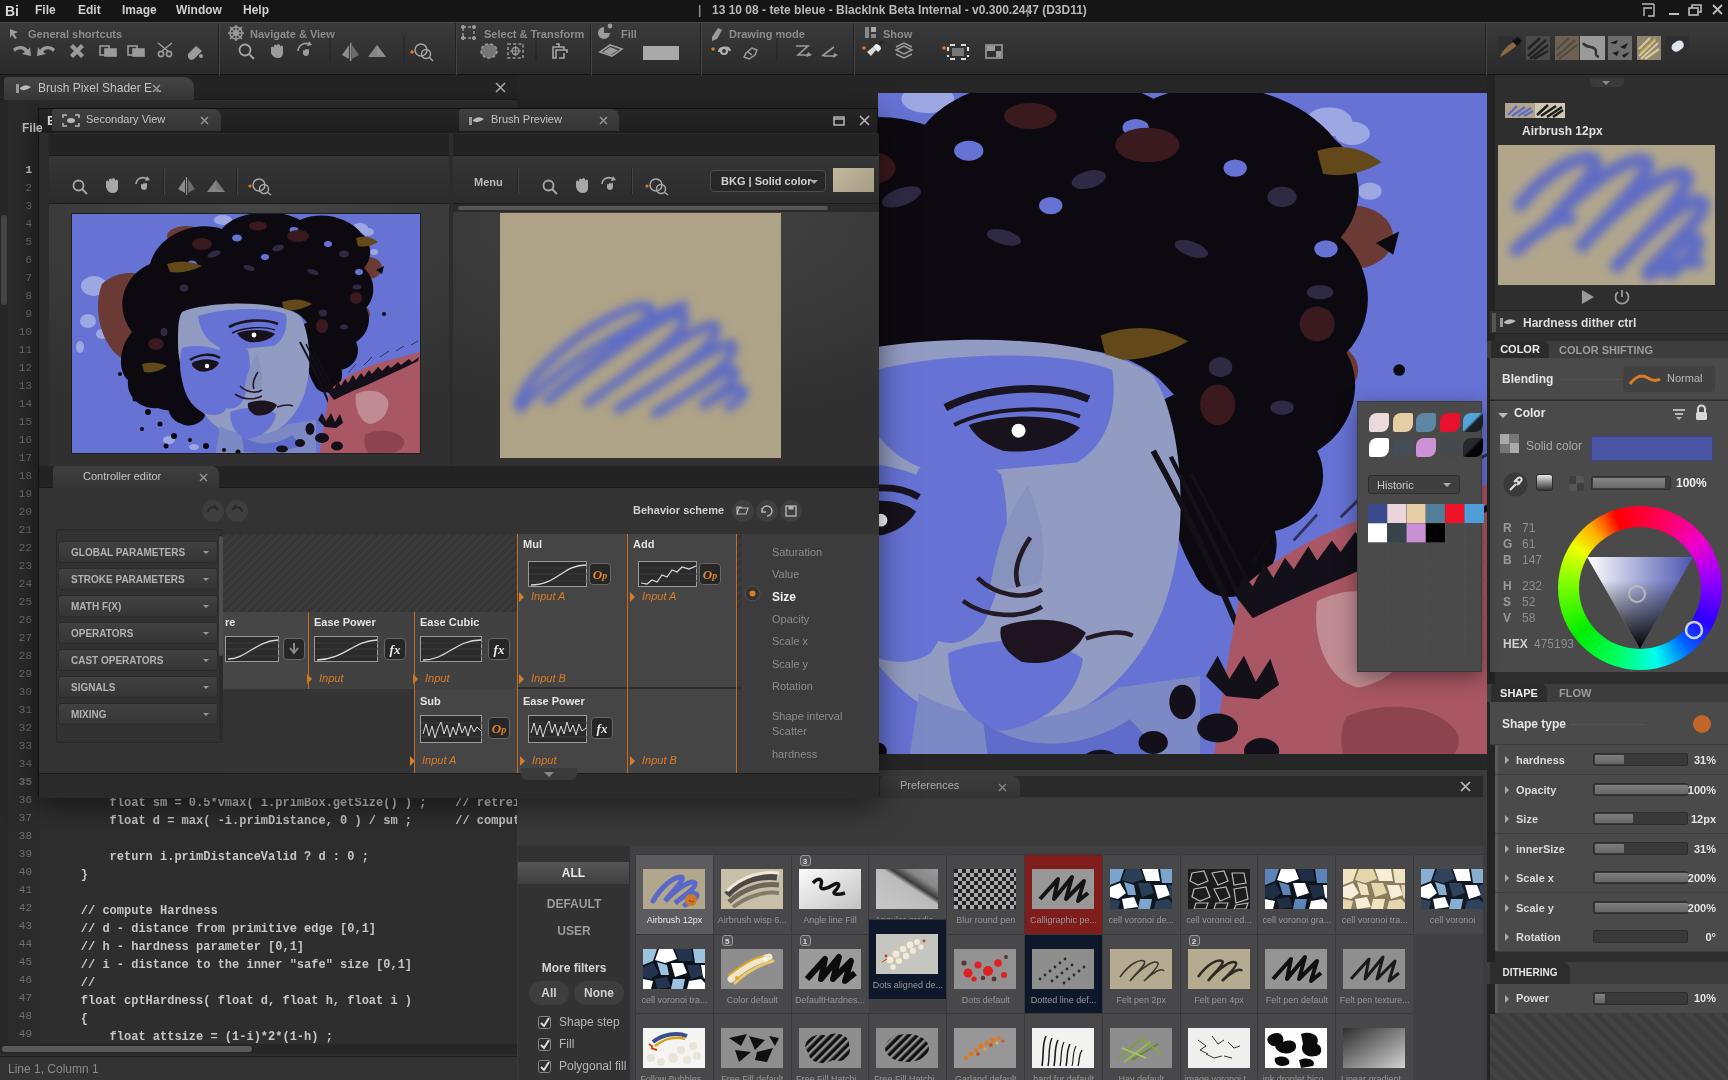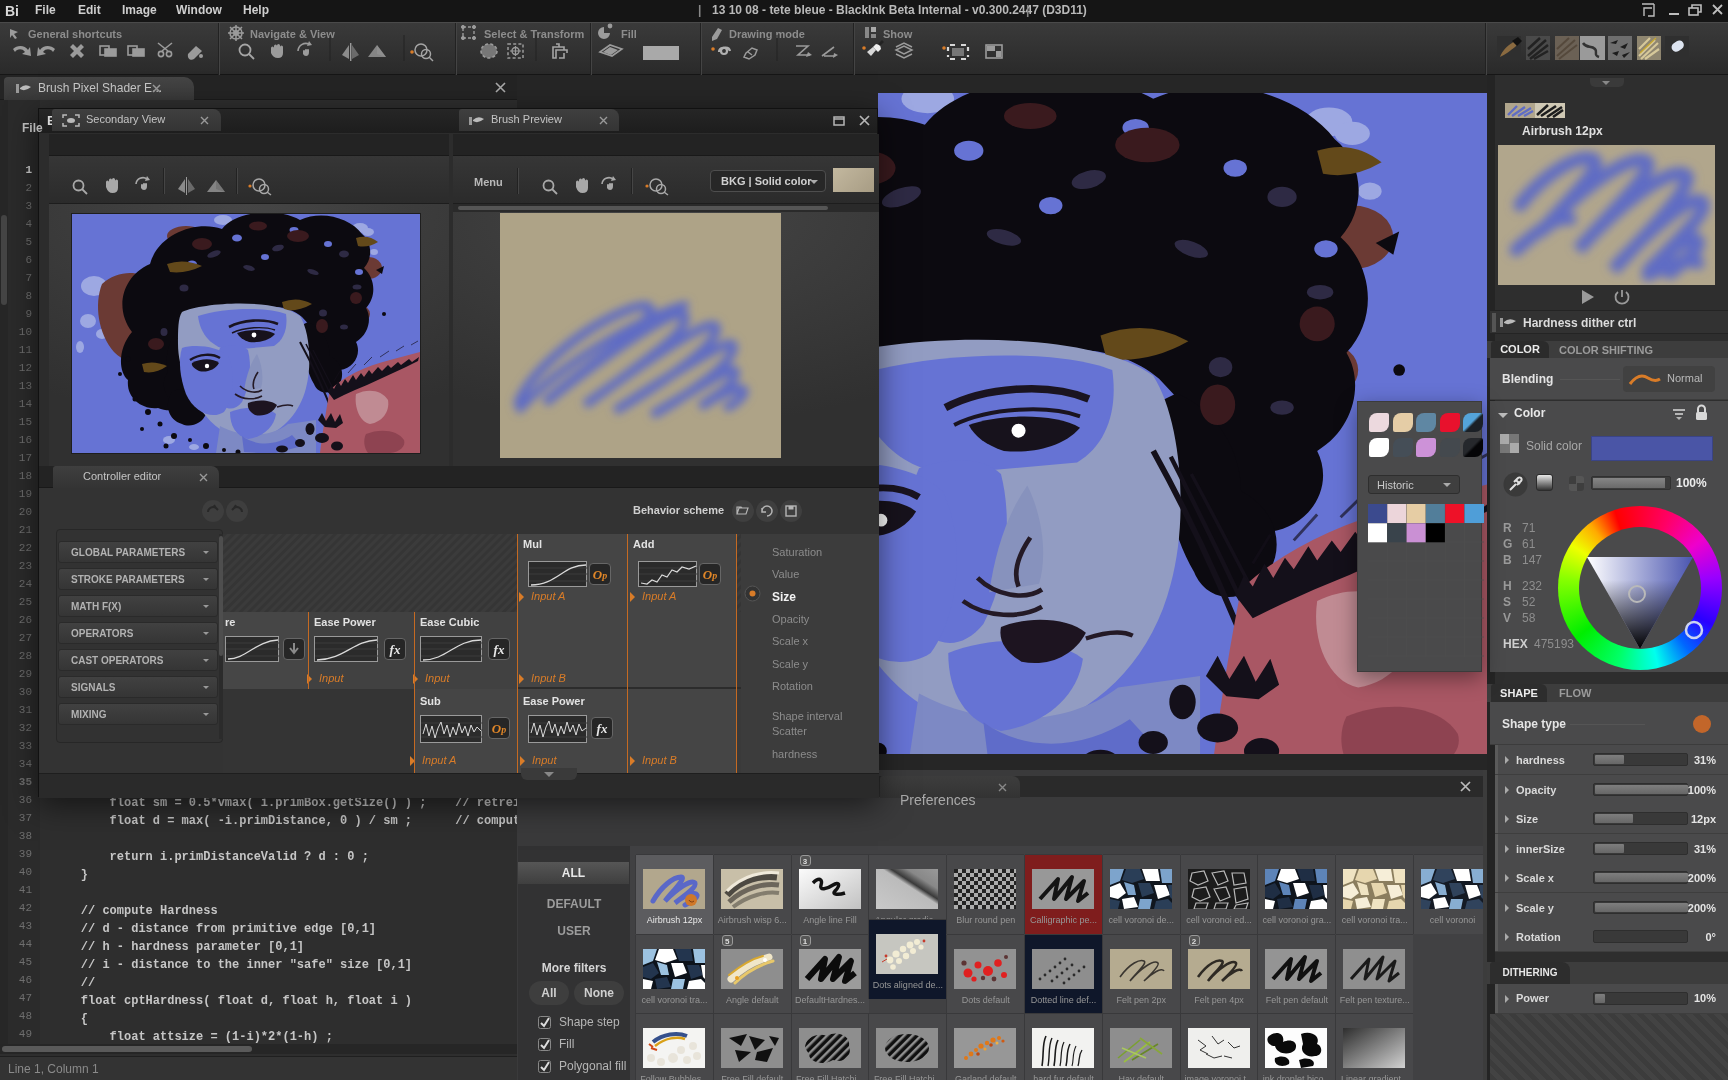--- a/index.html
+++ b/index.html
@@ -447,21 +447,21 @@
 </svg>
 <div class="abs" id="canvasArea">
   <div id="painting"><svg width="609" height="661" viewBox="134 4 208 229" preserveAspectRatio="none">
           <use href="#paint"></use>
         </svg></div>
 </div>
 
 <div class="abs" id="brushpanel">
   <div id="bptabs">
     <div class="ptab" style="left:363px;width:140px;background:linear-gradient(#3d3d3d,#333)">
-          <span style="position:absolute;left:20px;top:16px;color:#a9a9a9;font-size:14px">Preferences</span>
+          <span style="position:absolute;left:20px;top:3px;color:#a9a9a9;font-size:11px">Preferences</span>
      <svg style="position:absolute;left:118px;top:7px" width="9" height="9" stroke="#888" stroke-width="1.4">
             <path d="M1,1 L8,8 M8,1 L1,8"></path>
           </svg>
         </div>
     <svg style="position:absolute;left:943px;top:5px" width="12" height="12" stroke="#bbb" stroke-width="1.7">
           <path d="M1,1 L10,10 M10,1 L1,10"></path>
         </svg>
   </div>
   <div id="filtercol">
     <div class="fbtn" style="top:16px;height:22px;background:linear-gradient(#565656,#3f3f3f);color:#e8e8e8;line-height:22px;width:111px">ALL</div>
@@ -644,21 +644,21 @@
           <div class="im"><svg width="62" height="40">
               <rect width="62" height="40" fill="#8e8e8e"></rect>
               <g stroke-linecap="round">
                 <path d="M10,30 C20,20 34,12 48,8" stroke="#f0e6c8" stroke-width="7" fill="none"></path>
                 <path d="M14,34 C24,24 38,16 52,12" stroke="#e8c86a" stroke-width="3" fill="none"></path>
                 <path d="M8,26 C18,18 30,10 42,7" stroke="#d8a830" stroke-width="2" fill="none"></path>
               </g>
               <circle cx="16" cy="29" r="2" fill="#e8a020"></circle>
               <circle cx="44" cy="11" r="2" fill="#fff"></circle>
             </svg></div>
-          <div class="nm" style="">Angle default</div>
+          <div class="nm" style="">Color default</div>
         </div><div class="card" style="left:161.6px;top:88.5px;background:#48484a">
           <div class="nbadge">1</div>
           <div class="im"><svg width="62" height="40">
               <rect width="62" height="40" fill="#9b9b9b"></rect>
               <path d="M8,30 L26,10 L22,30 L40,8 L34,30 L52,12 L46,32 L56,24" fill="none" stroke="#0c0c0c" stroke-width="6" stroke-linejoin="round"></path>
             </svg></div>
           <div class="nm" style="">DefaultHardnes...</div>
         </div><div class="card" style="left:239.39999999999998px;top:74px;background:#0f172a">
           <div class="im"><svg width="62" height="40">
               <rect width="62" height="40" fill="#c6c6c0"></rect>

